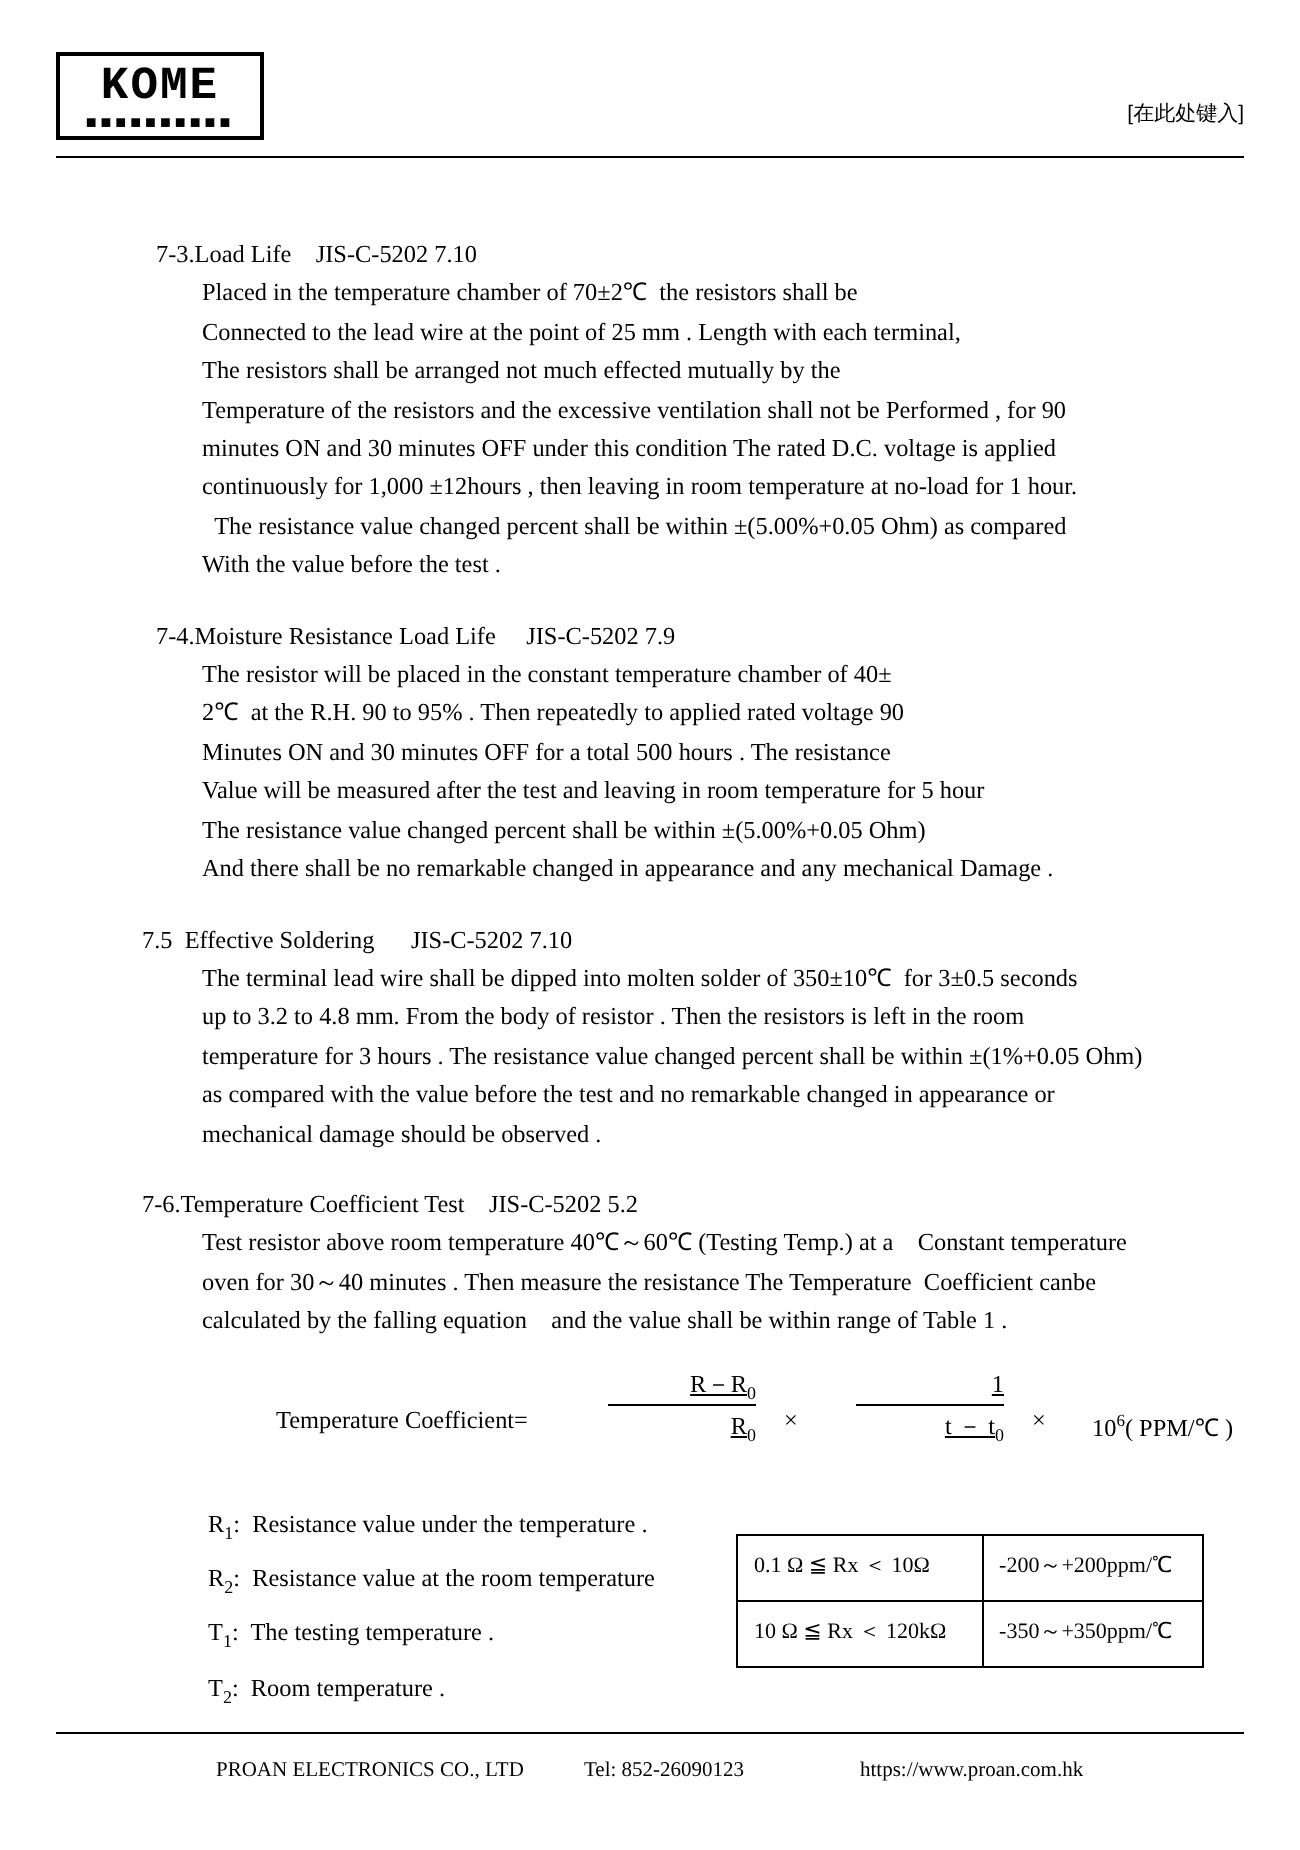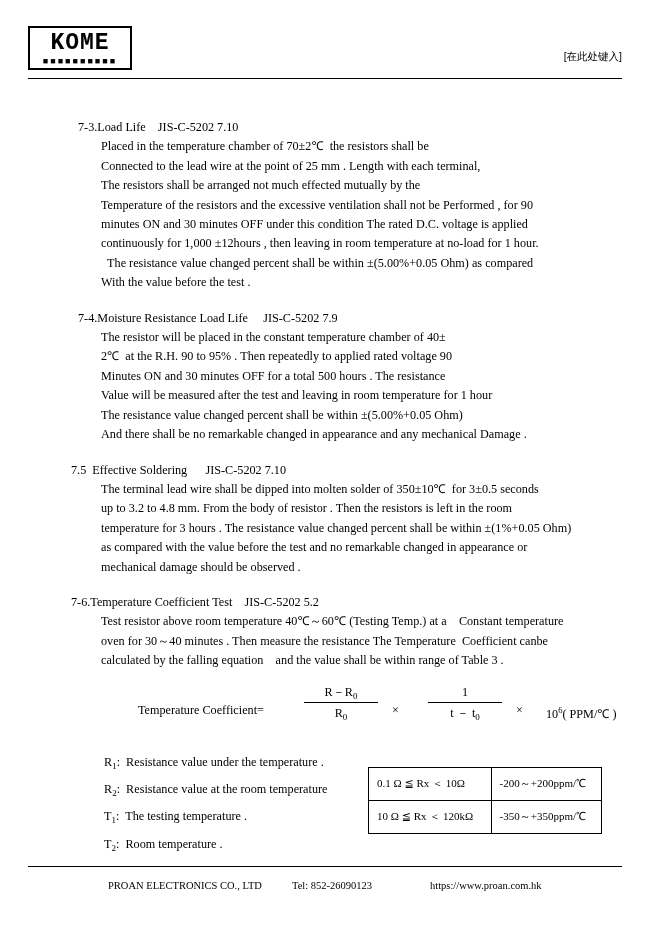--- a/index.html
+++ b/index.html
@@ -101,22 +101,23 @@
     font-size: 12.2px;
   }
   .f-label {
     position: absolute;
     left: 0;
     top: 20px;
     white-space: pre;
   }
   .frac {
     position: absolute;
-    text-align: center;
+    text-align: right;
     width: 74px;
+    text-decoration: underline;
   }
   .frac .num { height: 18px; line-height: 18px; }
   .frac .bar { border-top: 1px solid #000; width: 74px; margin: 1px 0 1px 0; }
   .frac .den { height: 18px; line-height: 18px; }
   .frac1 { left: 166px; top: 2px; }
   .frac2 { left: 290px; top: 2px; }
   .f-times1 { position: absolute; left: 254px; top: 20px; }
   .f-times2 { position: absolute; left: 378px; top: 20px; }
   .f-tail { position: absolute; left: 408px; top: 20px; white-space: pre; }
   .f-tail sup { font-size: 8.5px; }
@@ -200,39 +201,39 @@
       <div class="para">continuously for 1,000 ±12hours , then leaving in room temperature at no-load for 1 hour.</div>
       <div class="para">  The resistance value changed percent shall be within ±(5.00%+0.05 Ohm) as compared</div>
       <div class="para">With the value before the test .</div>
     </div>
 
     <div class="section">
       <div class="sec-head">7-4.Moisture Resistance Load Life     JIS-C-5202 7.9</div>
       <div class="para">The resistor will be placed in the constant temperature chamber of 40±</div>
       <div class="para">2℃  at the R.H. 90 to 95% . Then repeatedly to applied rated voltage 90</div>
       <div class="para">Minutes ON and 30 minutes OFF for a total 500 hours . The resistance</div>
-      <div class="para">Value will be measured after the test and leaving in room temperature for 1 hour</div>
+      <div class="para">Value will be measured after the test and leaving in room temperature for 5 hour</div>
       <div class="para">The resistance value changed percent shall be within ±(5.00%+0.05 Ohm)</div>
       <div class="para">And there shall be no remarkable changed in appearance and any mechanical Damage .</div>
     </div>
 
     <div class="section">
       <div class="sec-head indent2">7.5  Effective Soldering      JIS-C-5202 7.10</div>
       <div class="para">The terminal lead wire shall be dipped into molten solder of 350±10℃  for 3±0.5 seconds</div>
       <div class="para">up to 3.2 to 4.8 mm. From the body of resistor . Then the resistors is left in the room</div>
       <div class="para">temperature for 3 hours . The resistance value changed percent shall be within ±(1%+0.05 Ohm)</div>
       <div class="para">as compared with the value before the test and no remarkable changed in appearance or</div>
       <div class="para">mechanical damage should be observed .</div>
     </div>
 
     <div class="section">
       <div class="sec-head indent2">7-6.Temperature Coefficient Test    JIS-C-5202 5.2</div>
       <div class="para">Test resistor above room temperature 40℃～60℃ (Testing Temp.) at a    Constant temperature</div>
       <div class="para">oven for 30～40 minutes . Then measure the resistance The Temperature  Coefficient canbe</div>
-      <div class="para">calculated by the falling equation    and the value shall be within range of Table 3 .</div>
+      <div class="para">calculated by the falling equation    and the value shall be within range of Table 1 .</div>
 
       <div class="formula">
         <div class="f-label">Temperature Coefficient=</div>
 
         <div class="frac frac1">
           <div class="num"><span>R－R</span><sub style="font-size:9px">0</sub></div>
           <div class="bar"></div>
           <div class="den"><span>R</span><sub style="font-size:9px">0</sub></div>
         </div>
 

